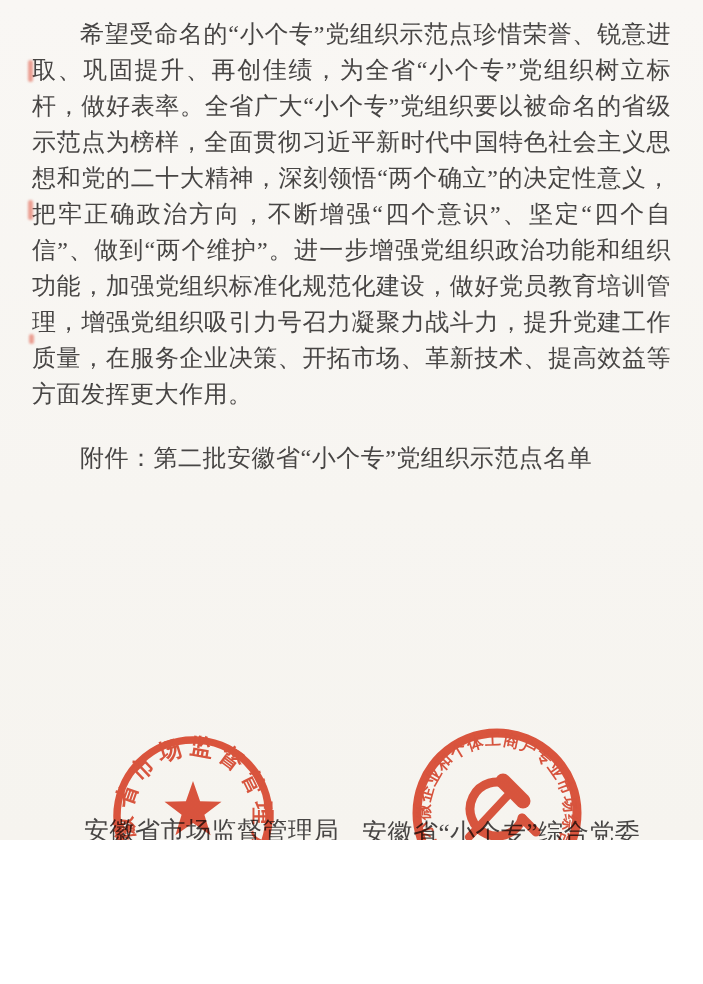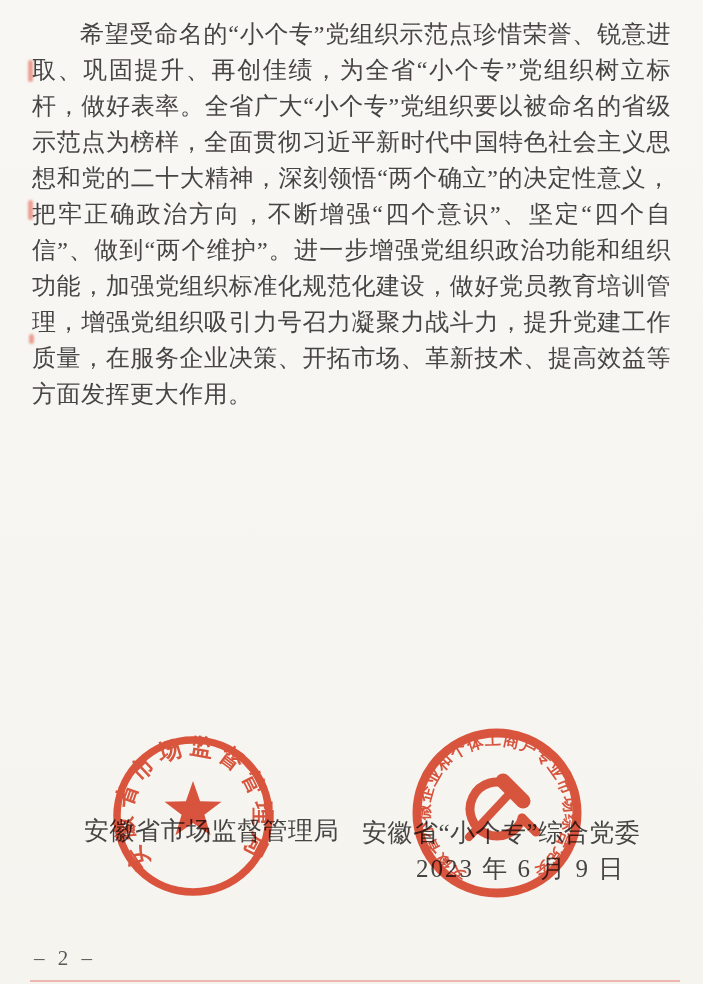--- a/index.html
+++ b/index.html
@@ -3,21 +3,21 @@
 <meta charset="utf-8">
 <style>
   html, body { margin: 0; padding: 0; }
   body {
     width: 703px; height: 984px;
     font-family: "Liberation Serif", "DejaVu Serif", serif;
     overflow: hidden;
   }
   .page {
     position: relative;
-    width: 703px; height: 984px;
+    width: 703px; height: 840px;
     background: linear-gradient(180deg, #f9f7f4 0%, #f7f5f1 60%, #f6f4ef 100%);
     overflow: hidden;
   }
   .content {
     position: absolute;
     left: 32px; top: 16px; width: 639px;
     color: #474544;
     font-size: 24px;
     line-height: 36px;
     text-align: justify;
@@ -71,20 +71,21 @@
     background: rgba(228, 120, 115, 0.5); filter: blur(0.5px);
   }
 </style>
 </head>
 <body>
 
 <div class="page">
 
   <div class="content">
     <p>希望受命名的“小个专”党组织示范点珍惜荣誉、锐意进取、巩固提升、再创佳绩，为全省“小个专”党组织树立标杆，做好表率。全省广大“小个专”党组织要以被命名的省级示范点为榜样，全面贯彻习近平新时代中国特色社会主义思想和党的二十大精神，深刻领悟“两个确立”的决定性意义，把牢正确政治方向，不断增强“四个意识”、坚定“四个自信”、做到“两个维护”。进一步增强党组织政治功能和组织功能，加强党组织标准化规范化建设，做好党员教育培训管理，增强党组织吸引力号召力凝聚力战斗力，提升党建工作质量，在服务企业决策、开拓市场、革新技术、提高效益等方面发挥更大作用。</p>
+    <p class="attachment">附件：第二批安徽省“小个专”党组织示范点名单</p>
   </div>
 
   <div class="sig sig-left">安徽省市场监督管理局</div>
   <div class="sig sig-right">安徽省“小个专”综合党委</div>
   <div class="sig sig-date">2023 年 6 月 9 日</div>
 
   <svg class="seal seal-left" width="170" height="170" viewBox="0 0 170 170">
     <defs>
       <path id="arcL" d="M 45 132.5 A 62 62 0 1 1 125 132.5" fill="none"></path>
     </defs>

